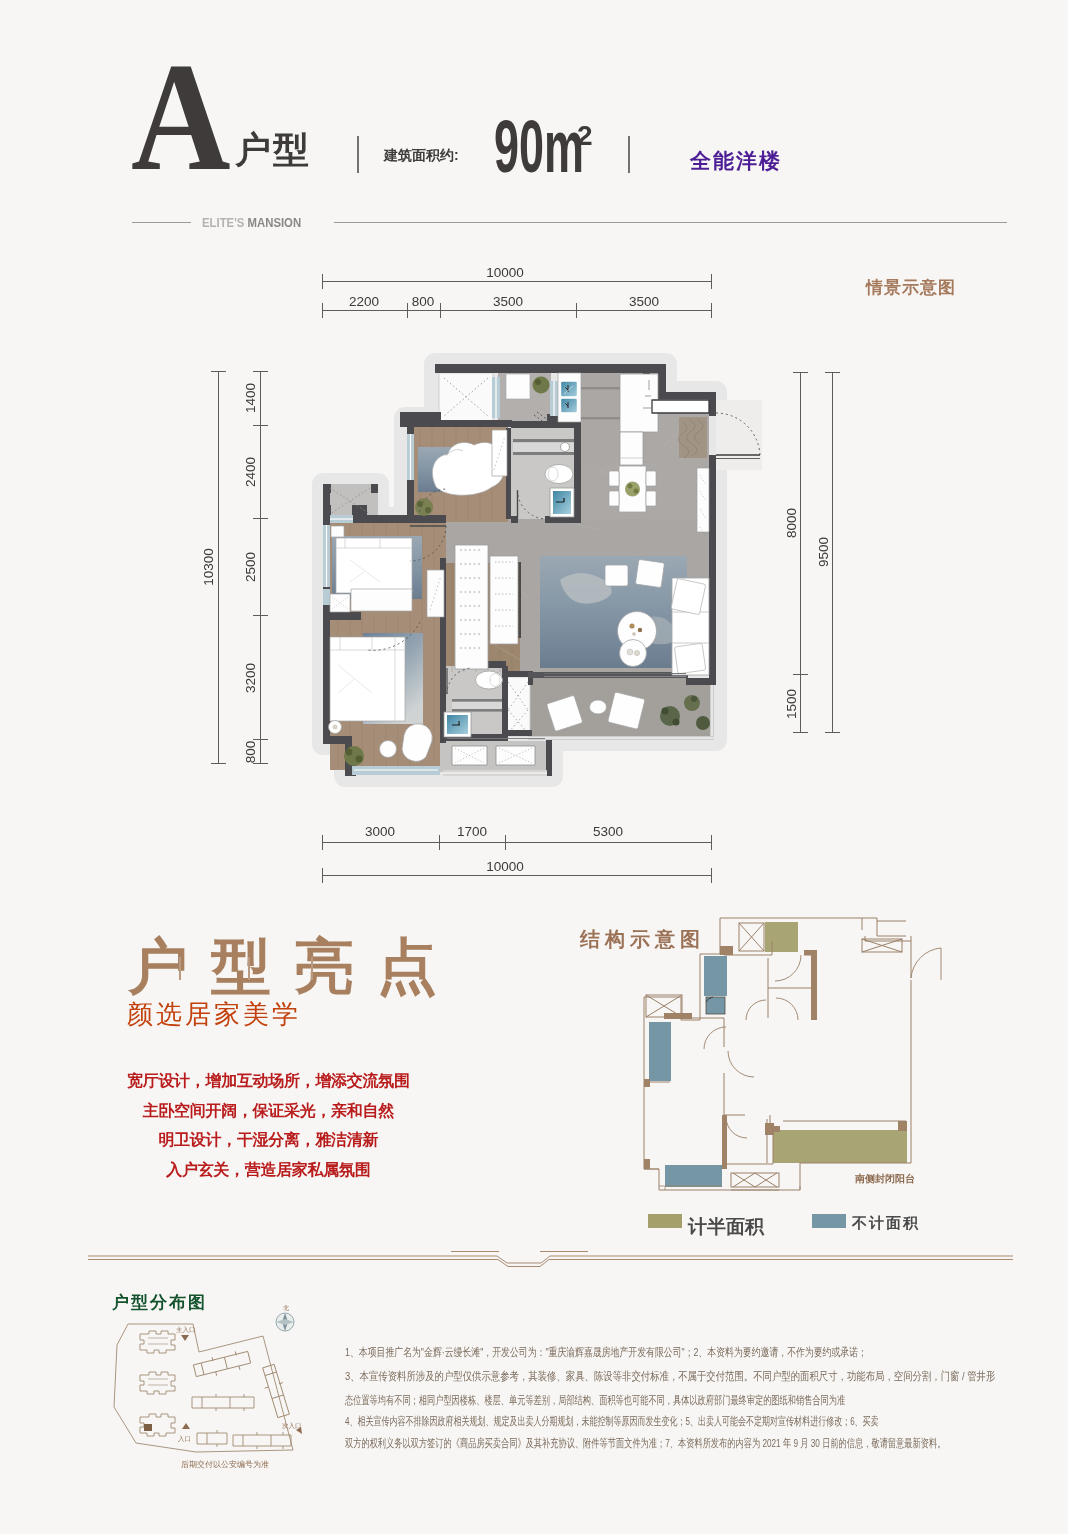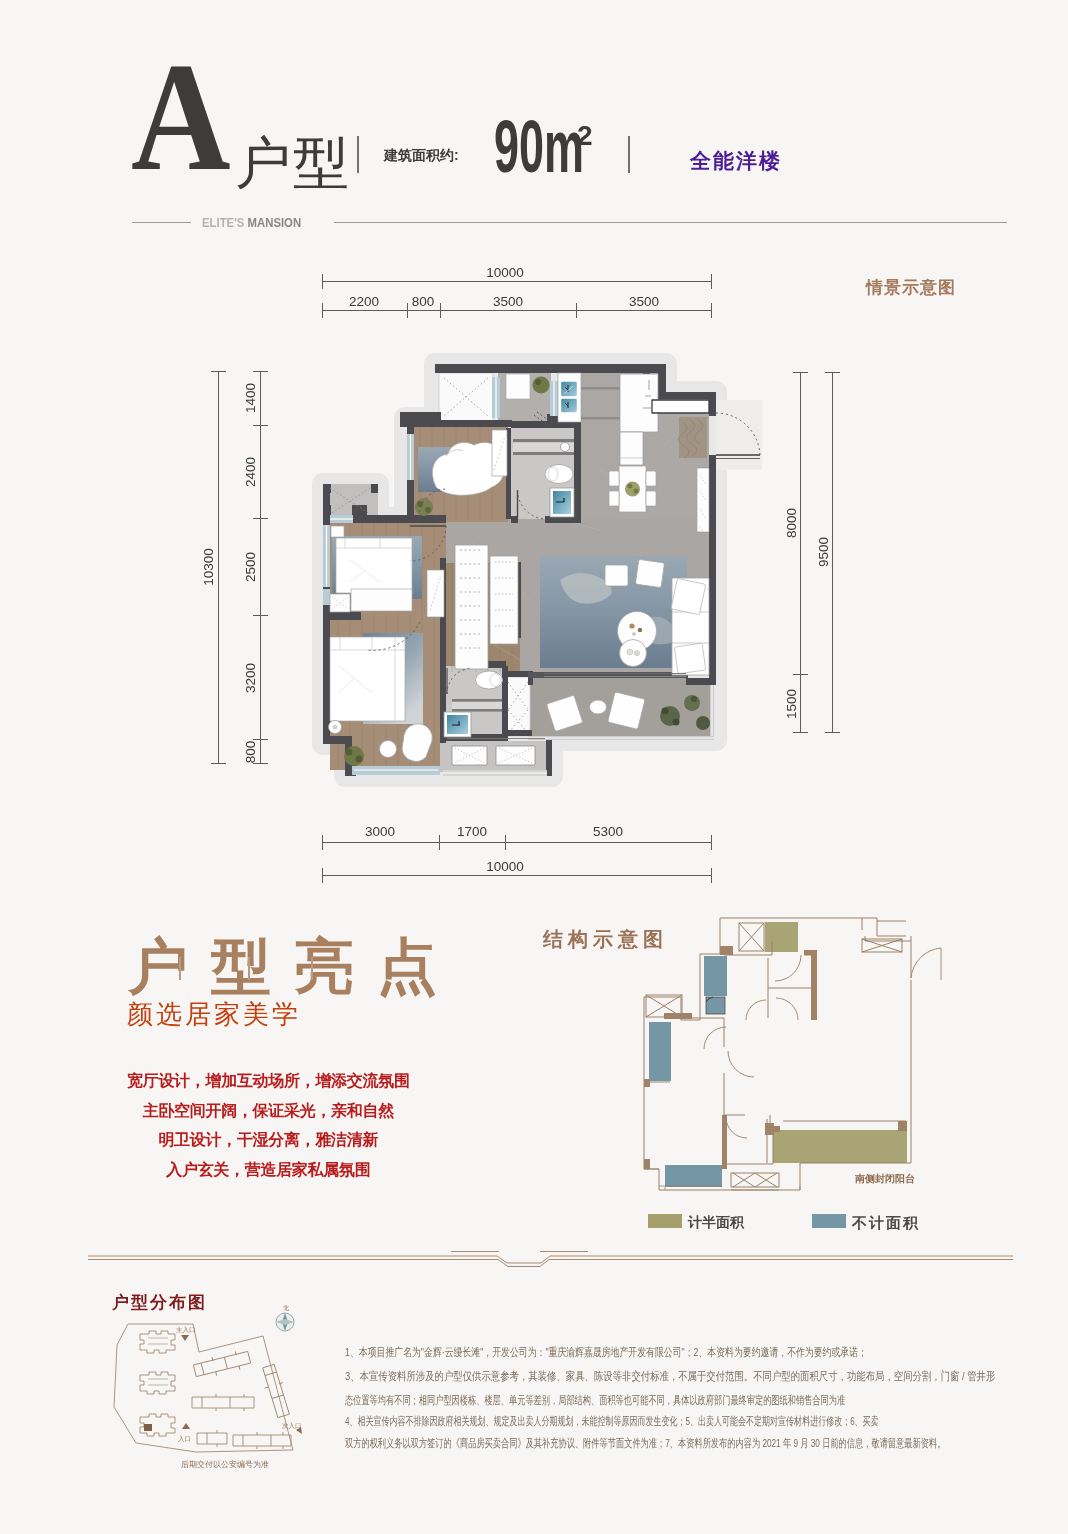--- a/index.html
+++ b/index.html
@@ -5,21 +5,21 @@
   html,body{margin:0;padding:0;}
   body{width:1068px;height:1534px;position:relative;background:#f7f6f4;font-family:"Liberation Sans",sans-serif;overflow:hidden;}
   .abs{position:absolute;}
   .disc{left:345px;font-size:11.5px;color:#7b6b5c;white-space:nowrap;transform:scaleX(1);transform-origin:0 0;}
 </style>
 </head>
 <body>
 
 <div class="abs" style="left:131px;top:40px;font-family:'Liberation Serif',serif;font-weight:bold;font-size:155px;line-height:155px;color:#3e3b3a;transform:scaleX(0.89);transform-origin:0 0;">A</div>
 
-<div class="abs" style="left:235px;top:126px;font-weight:normal;font-size:56px;color:#3e3b3a;letter-spacing:2px;">户型</div>
+<div class="abs" style="left:235px;top:126px;font-weight:bold;font-size:36px;color:#3e3b3a;letter-spacing:2px;">户型</div>
 
 <div class="abs" style="left:357px;top:136px;width:2px;height:37px;background:#76716e;"></div>
 
 <div class="abs" style="left:384px;top:147px;font-weight:bold;font-size:14px;color:#3e3b3a;">建筑面积约:</div>
 
 <div class="abs" style="left:494px;top:109px;font-weight:bold;font-size:75px;line-height:75px;color:#3e3b3a;transform:scaleX(0.60);transform-origin:0 0;">90m</div>
 <div class="abs" style="left:577px;top:120px;font-weight:bold;font-size:28px;color:#3e3b3a;">2</div>
 
 <div class="abs" style="left:628px;top:136px;width:2px;height:37px;background:#76716e;"></div>
 
@@ -873,29 +873,29 @@
 
 <div class="abs" style="left:127px;top:997px;font-size:26px;color:#c2410c;letter-spacing:3px;">颜选居家美学</div>
 
 <div class="abs" style="left:127px;top:1066px;font-size:16px;font-weight:bold;color:#b91c1c;line-height:29.5px;letter-spacing:-0.3px;text-align:center;">
 宽厅设计，增加互动场所，增添交流氛围<br>
 主卧空间开阔，保证采光，亲和自然<br>
 明卫设计，干湿分离，雅洁清新<br>
 入户玄关，营造居家私属氛围
 </div>
 
-<div class="abs" style="left:543px;top:926px;font-family:'Liberation Serif',serif;font-weight:bold;font-size:20px;color:#9c7257;letter-spacing:5px;">结构示意图</div>
+<div class="abs" style="left:580px;top:926px;font-family:'Liberation Serif',serif;font-weight:bold;font-size:20px;color:#9c7257;letter-spacing:5px;">结构示意图</div>
 
 <div class="abs" style="left:648px;top:1214px;width:34px;height:14px;background:#a5a06b;"></div>
 
-<div class="abs" style="left:688px;top:1214px;font-size:14px;font-weight:bold;color:#4a4a4a;">计半面积</div>
+<div class="abs" style="left:688px;top:1214px;font-size:19px;font-weight:bold;color:#4a4a4a;">计半面积</div>
 
 <div class="abs" style="left:812px;top:1214px;width:34px;height:14px;background:#7496a5;"></div>
 
 <div class="abs" style="left:852px;top:1214px;font-size:15px;font-weight:bold;color:#4a4a4a;letter-spacing:2px;">不计面积</div>
 
-<div class="abs" style="left:112px;top:1291px;font-weight:bold;font-size:17px;color:#7f1d1d;letter-spacing:2px;">户型分布图</div>
+<div class="abs" style="left:112px;top:1291px;font-weight:bold;font-size:17px;color:#14532d;letter-spacing:2px;">户型分布图</div>
 
 <div class="abs disc" style="top:1345px;transform:scaleX(0.771);">1、本项目推广名为"金辉·云缦长滩"，开发公司为："重庆渝辉嘉晟房地产开发有限公司"；2、本资料为要约邀请，不作为要约或承诺；</div>
 <div class="abs disc" style="top:1369px;transform:scaleX(0.815);">3、本宣传资料所涉及的户型仅供示意参考，其装修、家具、陈设等非交付标准，不属于交付范围。不同户型的面积尺寸，功能布局，空间分割，门窗 / 管井形</div>
 <div class="abs disc" style="top:1393px;transform:scaleX(0.713);">态位置等均有不同；相同户型因楼栋、楼层、单元等差别，局部结构、面积等也可能不同，具体以政府部门最终审定的图纸和销售合同为准</div>
 <div class="abs disc" style="top:1414px;transform:scaleX(0.696);">4、相关宣传内容不排除因政府相关规划、规定及出卖人分期规划，未能控制等原因而发生变化；5、出卖人可能会不定期对宣传材料进行修改；6、买卖</div>
 <div class="abs disc" style="top:1436px;transform:scaleX(0.714);">双方的权利义务以双方签订的《商品房买卖合同》及其补充协议、附件等节面文件为准；7、本资料所发布的内容为 2021 年 9 月 30 日前的信息，敬请留意最新资料。</div>
 
 </body></html>

